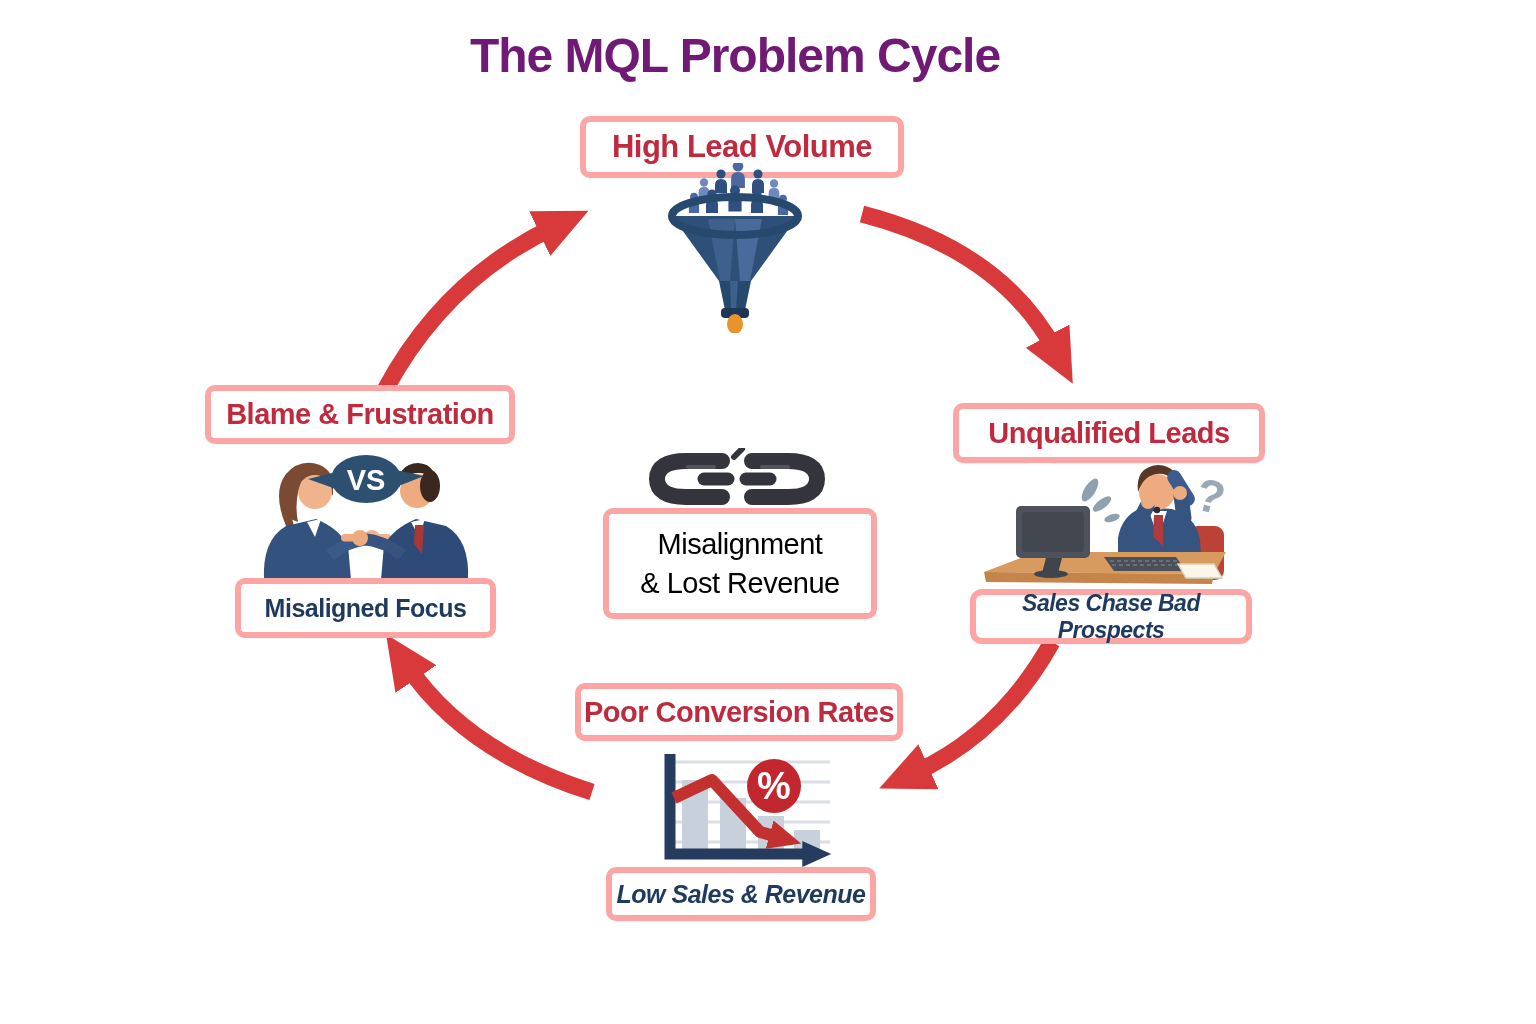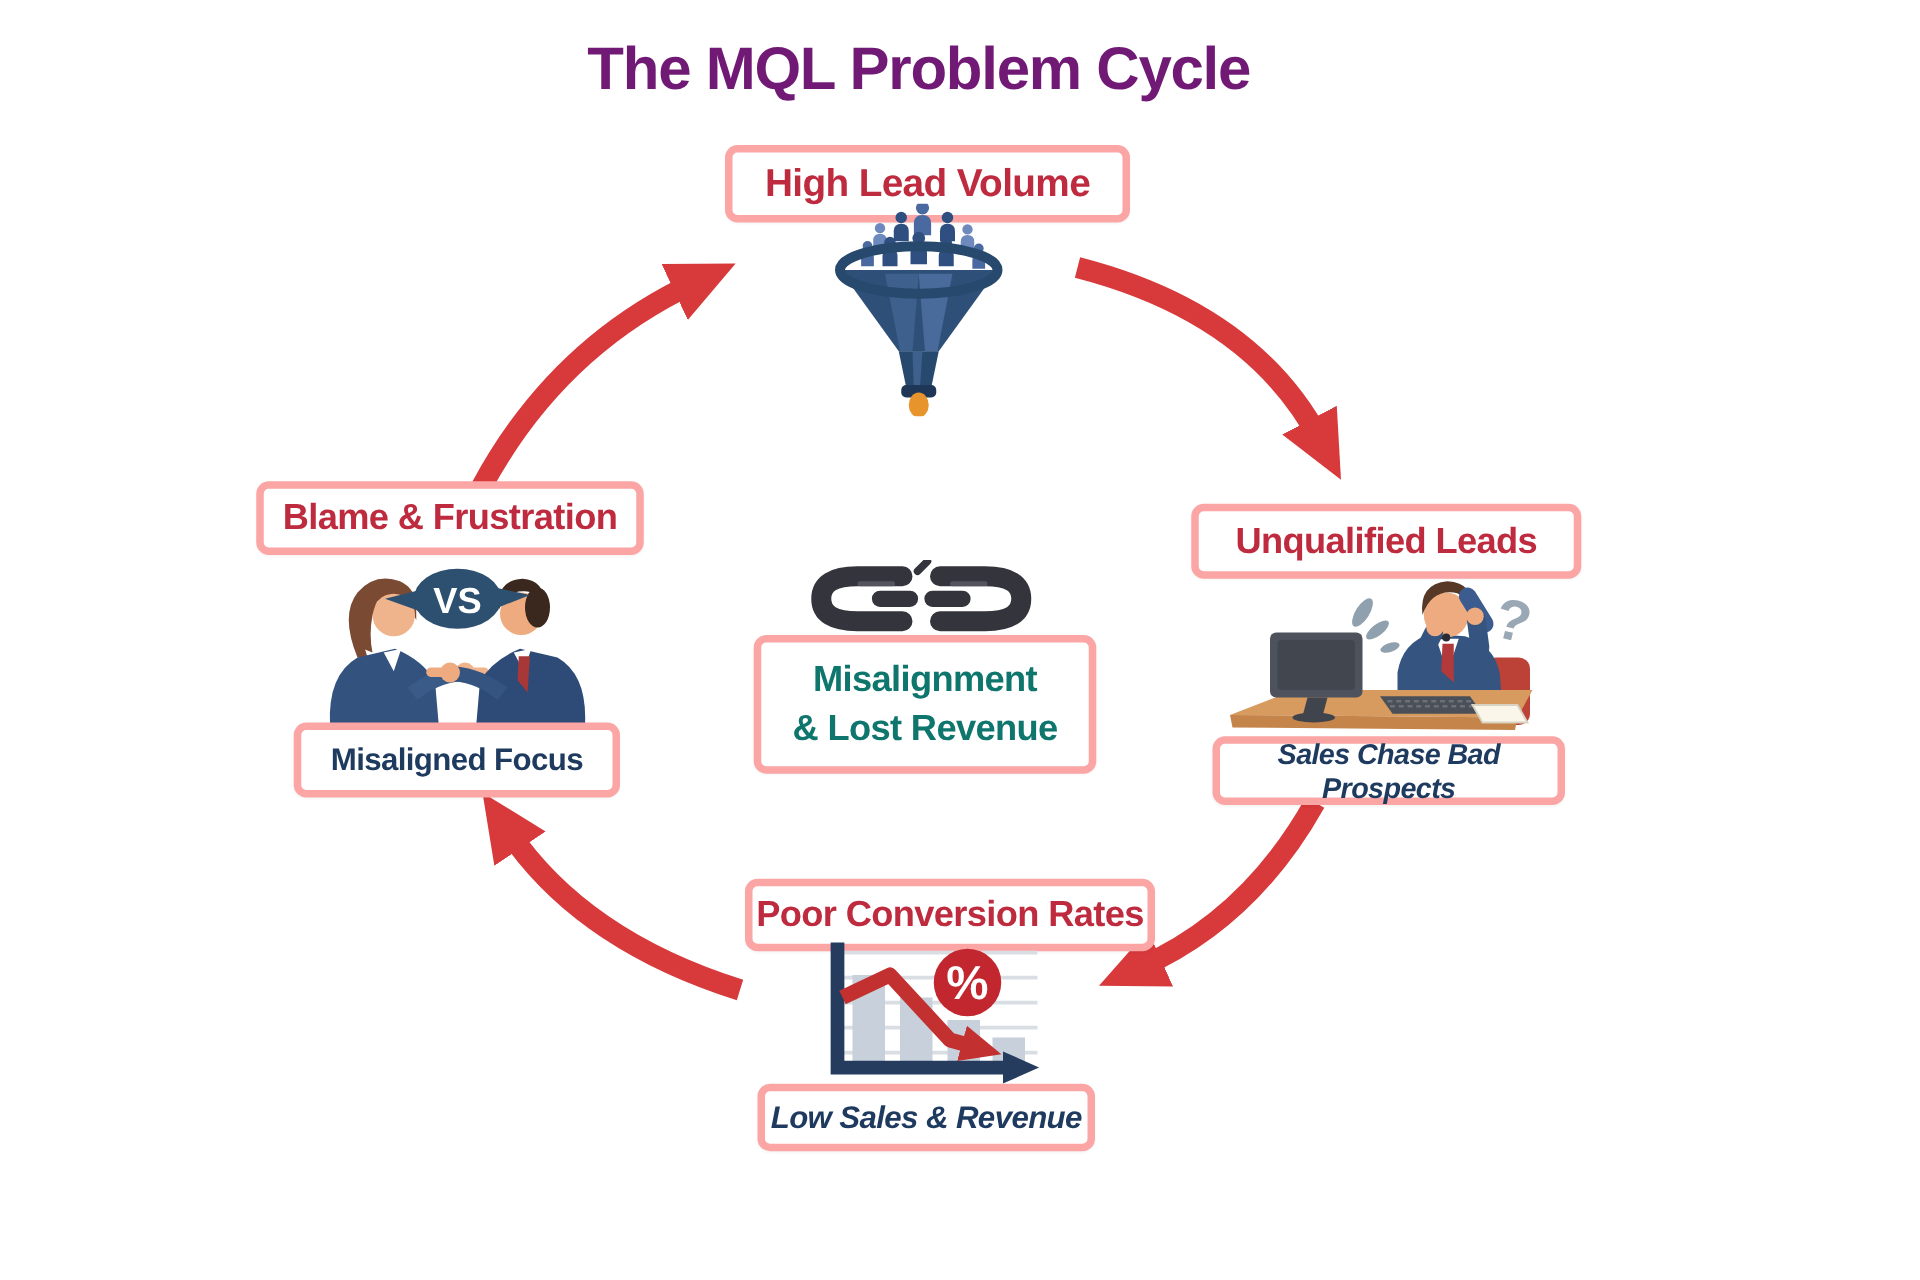--- a/index.html
+++ b/index.html
@@ -15,21 +15,21 @@
   }
   .label-red{color:#bf2b3e;font-weight:bold;font-size:29px;letter-spacing:-0.5px;}
   .label-red.big{font-size:31px;}
   .caption-navy{color:#1e3a5f;font-weight:bold;font-size:25px;letter-spacing:-0.5px;}
   .caption-navy.ital{font-style:italic;font-size:23px;}
   .title{
     position:absolute;left:735px;top:28px;transform:translateX(-50%);
     color:#701a75;font-weight:bold;font-size:48px;white-space:nowrap;letter-spacing:-1px;
   }
   .center-text{
-    color:#0f766e;font-weight:bold;font-size:29px;line-height:1.32;letter-spacing:-0.5px;
+    color:#000000;font-weight:normal;font-size:29px;line-height:1.32;letter-spacing:-0.5px;
   }
   svg{display:block;}
 </style>
 </head>
 <body>
 
 <div id="canvas">
 
   <div class="title">The MQL Problem Cycle</div>
 
@@ -158,25 +158,25 @@
 
     <g fill="#8fa0ae">
       <ellipse cx="118" cy="38" rx="5.5" ry="13" transform="rotate(32 118 38)"></ellipse>
       <ellipse cx="130" cy="52" rx="4.5" ry="11" transform="rotate(52 130 52)"></ellipse>
       <ellipse cx="140" cy="66" rx="3.6" ry="8" transform="rotate(72 140 66)"></ellipse>
     </g>
 
     <text x="238" y="60" font-size="46" font-weight="bold" fill="#9aa7b4" text-anchor="middle" transform="rotate(14 238 46)" font-family="Liberation Sans, sans-serif">?</text>
   </svg>
 
-  <div class="box" style="left:970px;top:589px;width:270px;height:43px;">
+  <div class="box" style="left:970px;top:589px;width:270px;height:43px;border-radius:12px;">
     <span class="caption-navy ital">Sales Chase Bad Prospects</span>
   </div>
 
-  <div class="box" style="left:596px;top:683px;width:316px;height:46px;margin-top:20px;">
+  <div class="box" style="left:575px;top:683px;width:316px;height:46px;">
     <span class="label-red">Poor Conversion Rates</span>
   </div>
 
   <svg class="abs" style="left:638px;top:740px;" width="205" height="132" viewBox="0 0 205 132">
     <g stroke="#d9dee5" stroke-width="3">
       <line x1="30" y1="22" x2="192" y2="22"></line>
       <line x1="30" y1="42" x2="192" y2="42"></line>
       <line x1="30" y1="62" x2="192" y2="62"></line>
       <line x1="30" y1="82" x2="192" y2="82"></line>
       <line x1="30" y1="102" x2="192" y2="102"></line>

